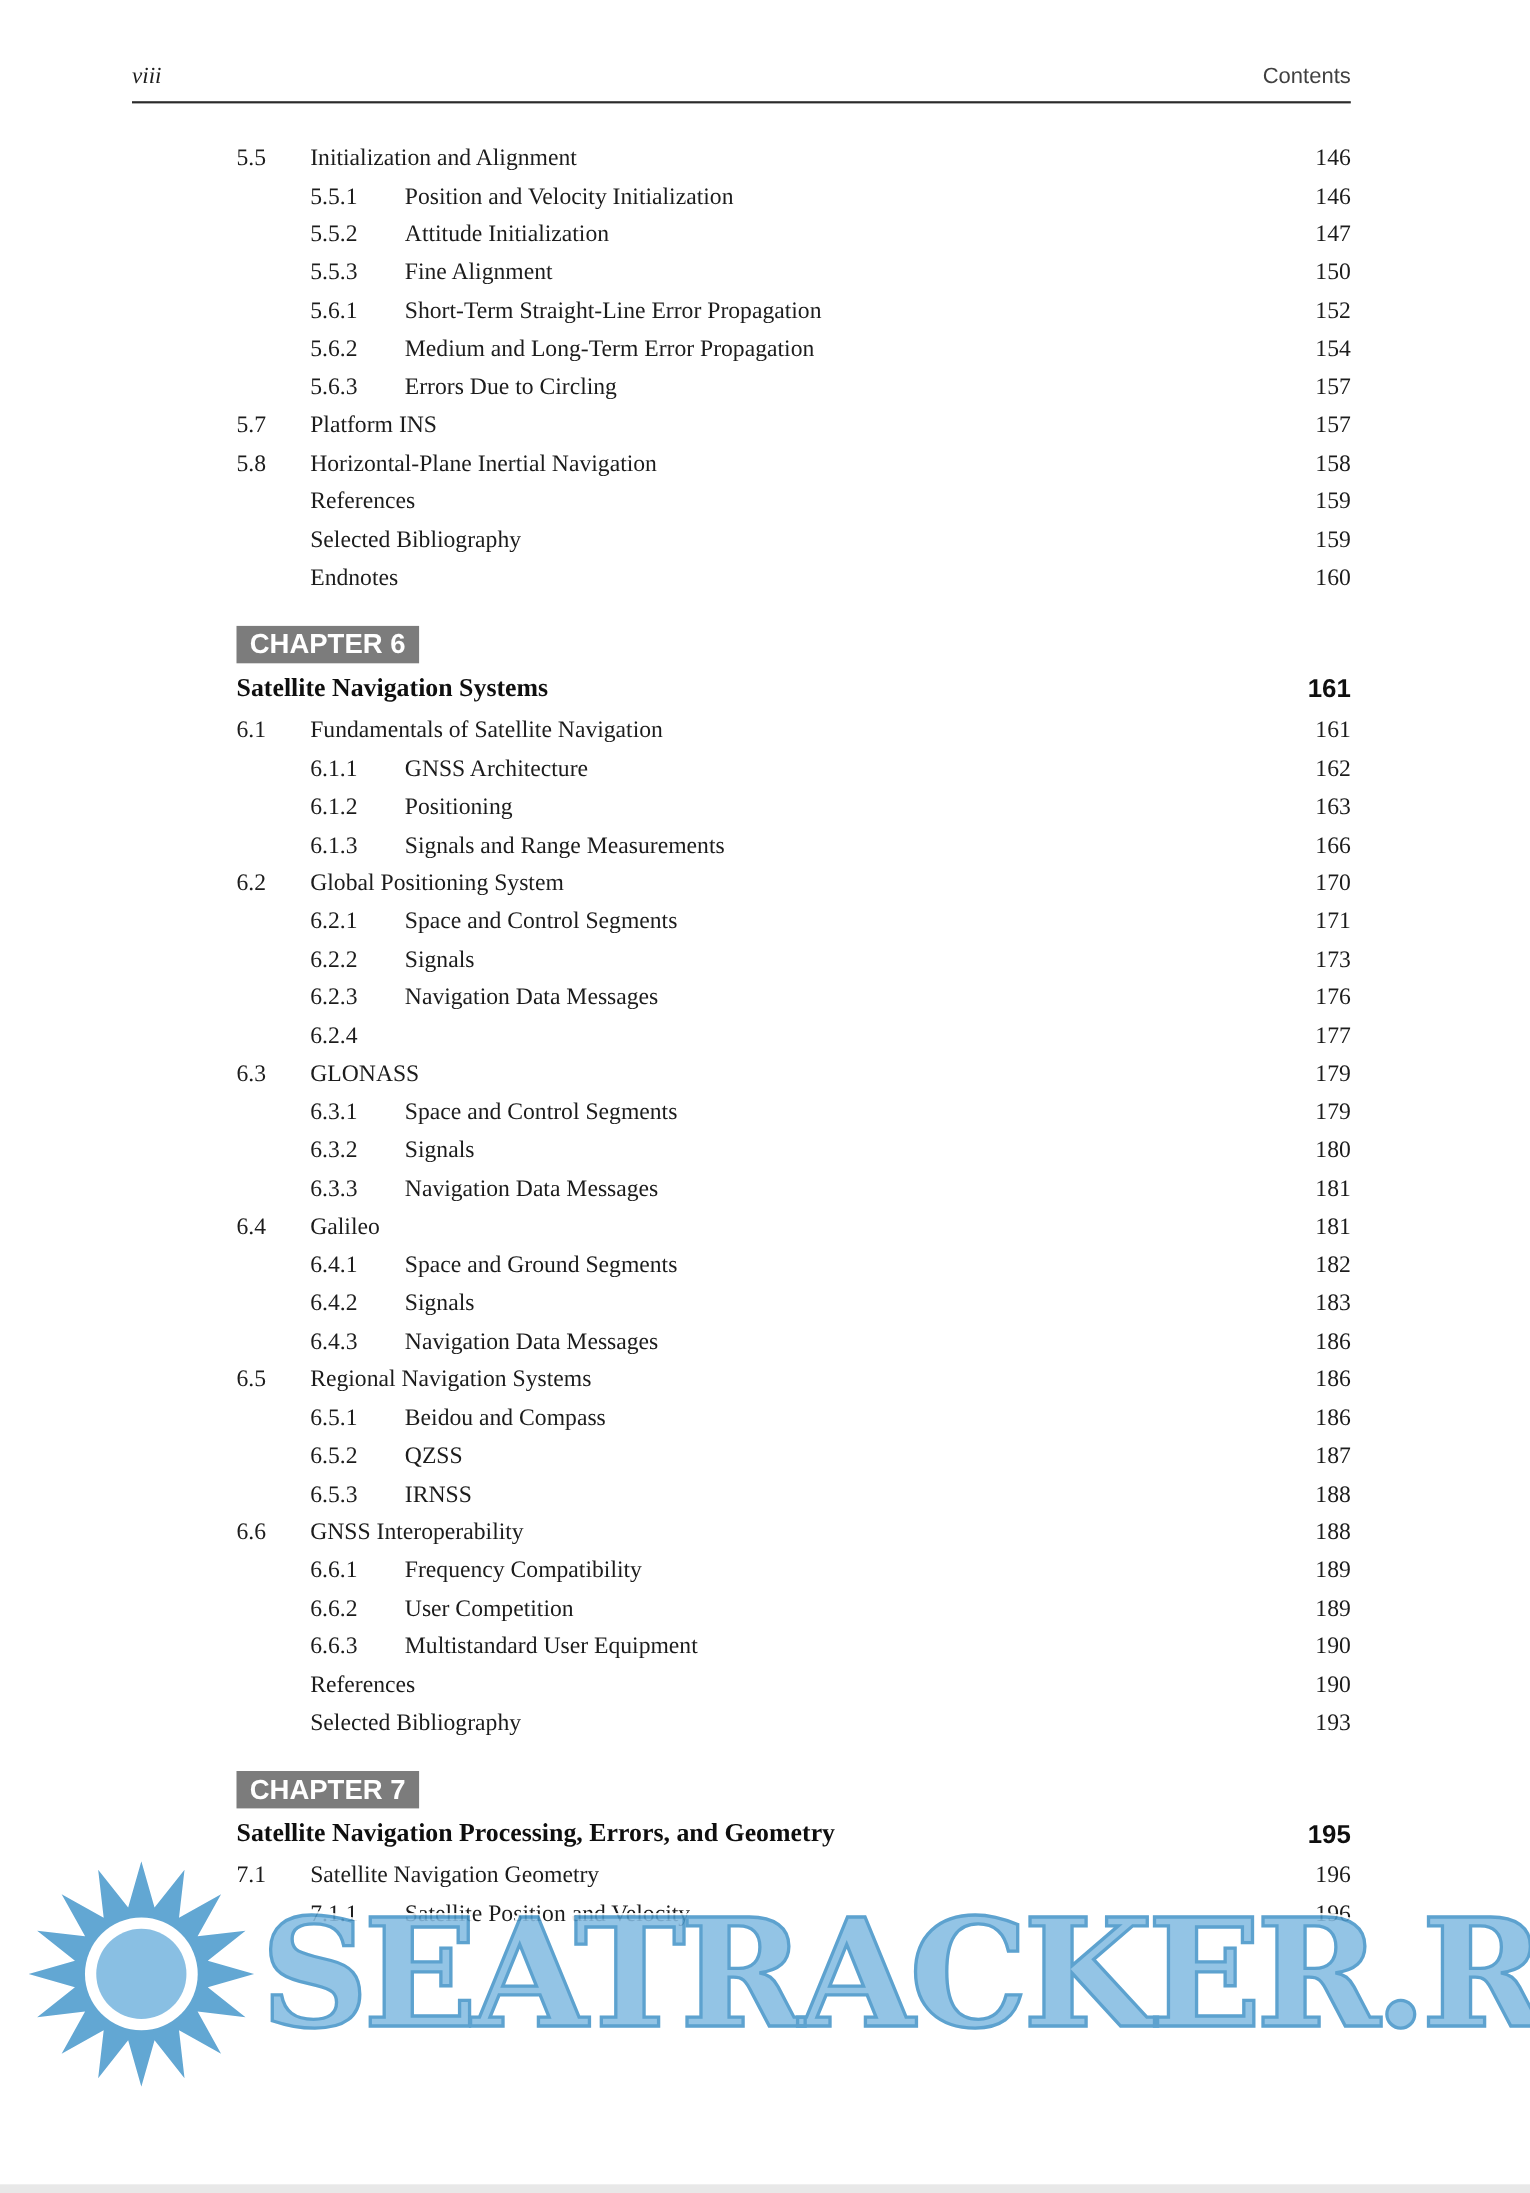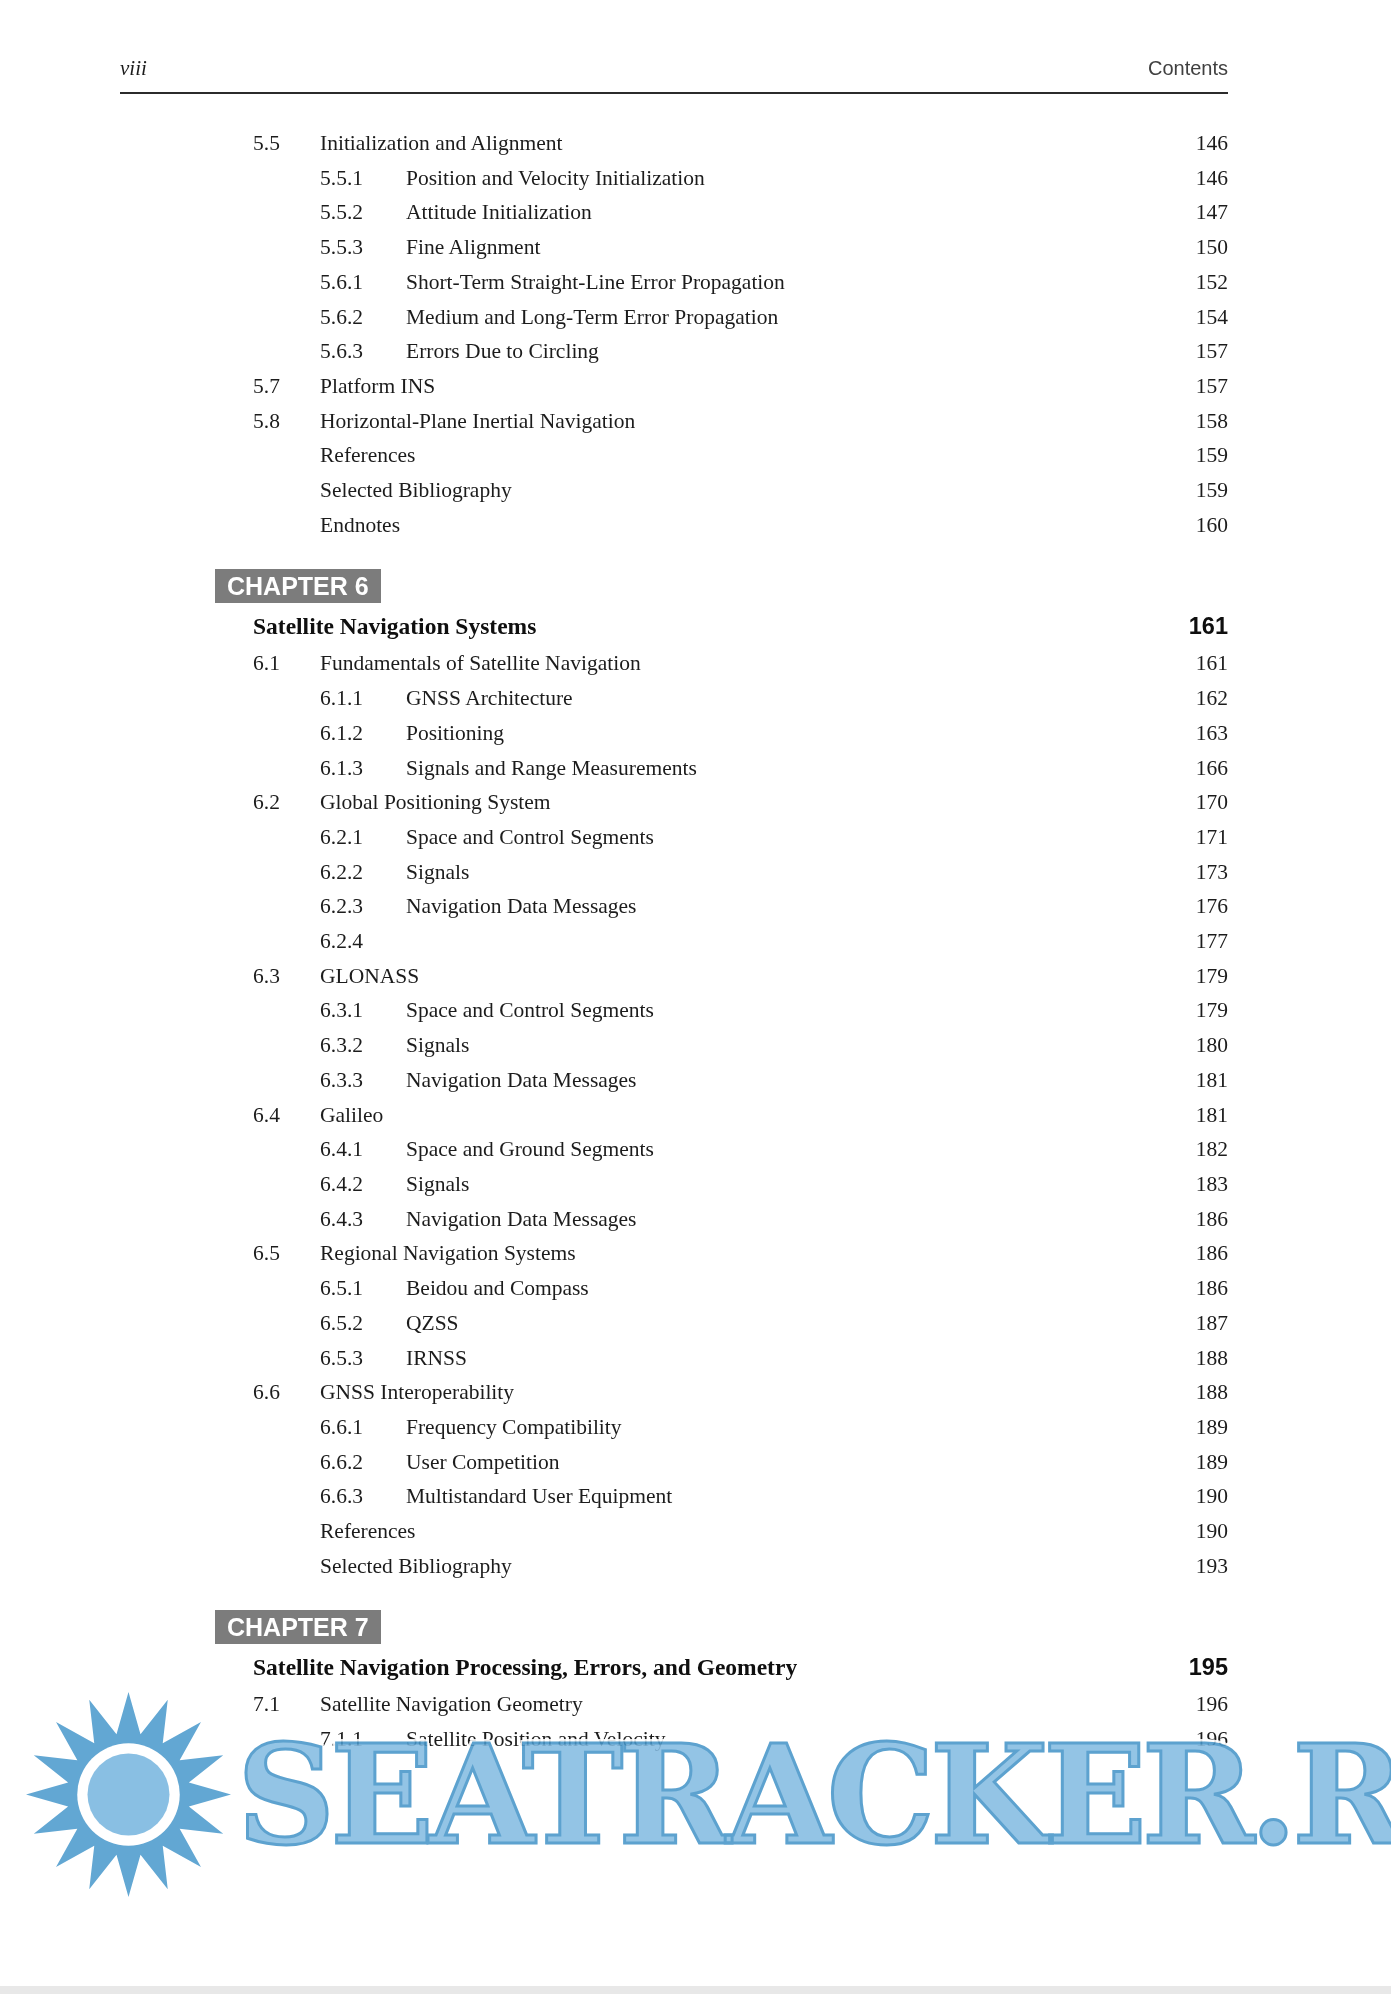--- a/index.html
+++ b/index.html
@@ -16,21 +16,21 @@
   .header {
     position:absolute; top:56px; left:120px; right:163px;
     display:flex; justify-content:space-between; align-items:baseline;
   }
   .folio { font-style:italic; font-size:21px; }
   .running-title { font-family:"Liberation Sans", sans-serif; font-size:20px; color:#404040; }
   .rule { position:absolute; top:92px; left:120px; right:163px; border-top:2px solid #2b2b2b; }
 
   
   .toc { position:absolute; top:126px; left:215px; right:163px; }
-  .row { display:flex; line-height:34.7px; font-size:21.5px;margin-left:38px; }
+  .row { display:flex; line-height:34.7px; font-size:21.5px; }
   .row .num  { flex:0 0 67px; }
   .row.lvl2  { padding-left:67px; }
   .row.lvl2 .num { flex:0 0 86px; }
   .row .title { flex:1 1 auto; padding-right:10px;font-family:Liberation Serif, serif; }
   .row .pg { flex:0 0 auto; margin-left:auto; text-align:right; }
 
   .badge-wrap { margin-top:27px; margin-bottom:3px; }
   .chapter-badge {
     display:inline-block;
     background:#7c7c7c; color:#ffffff;

